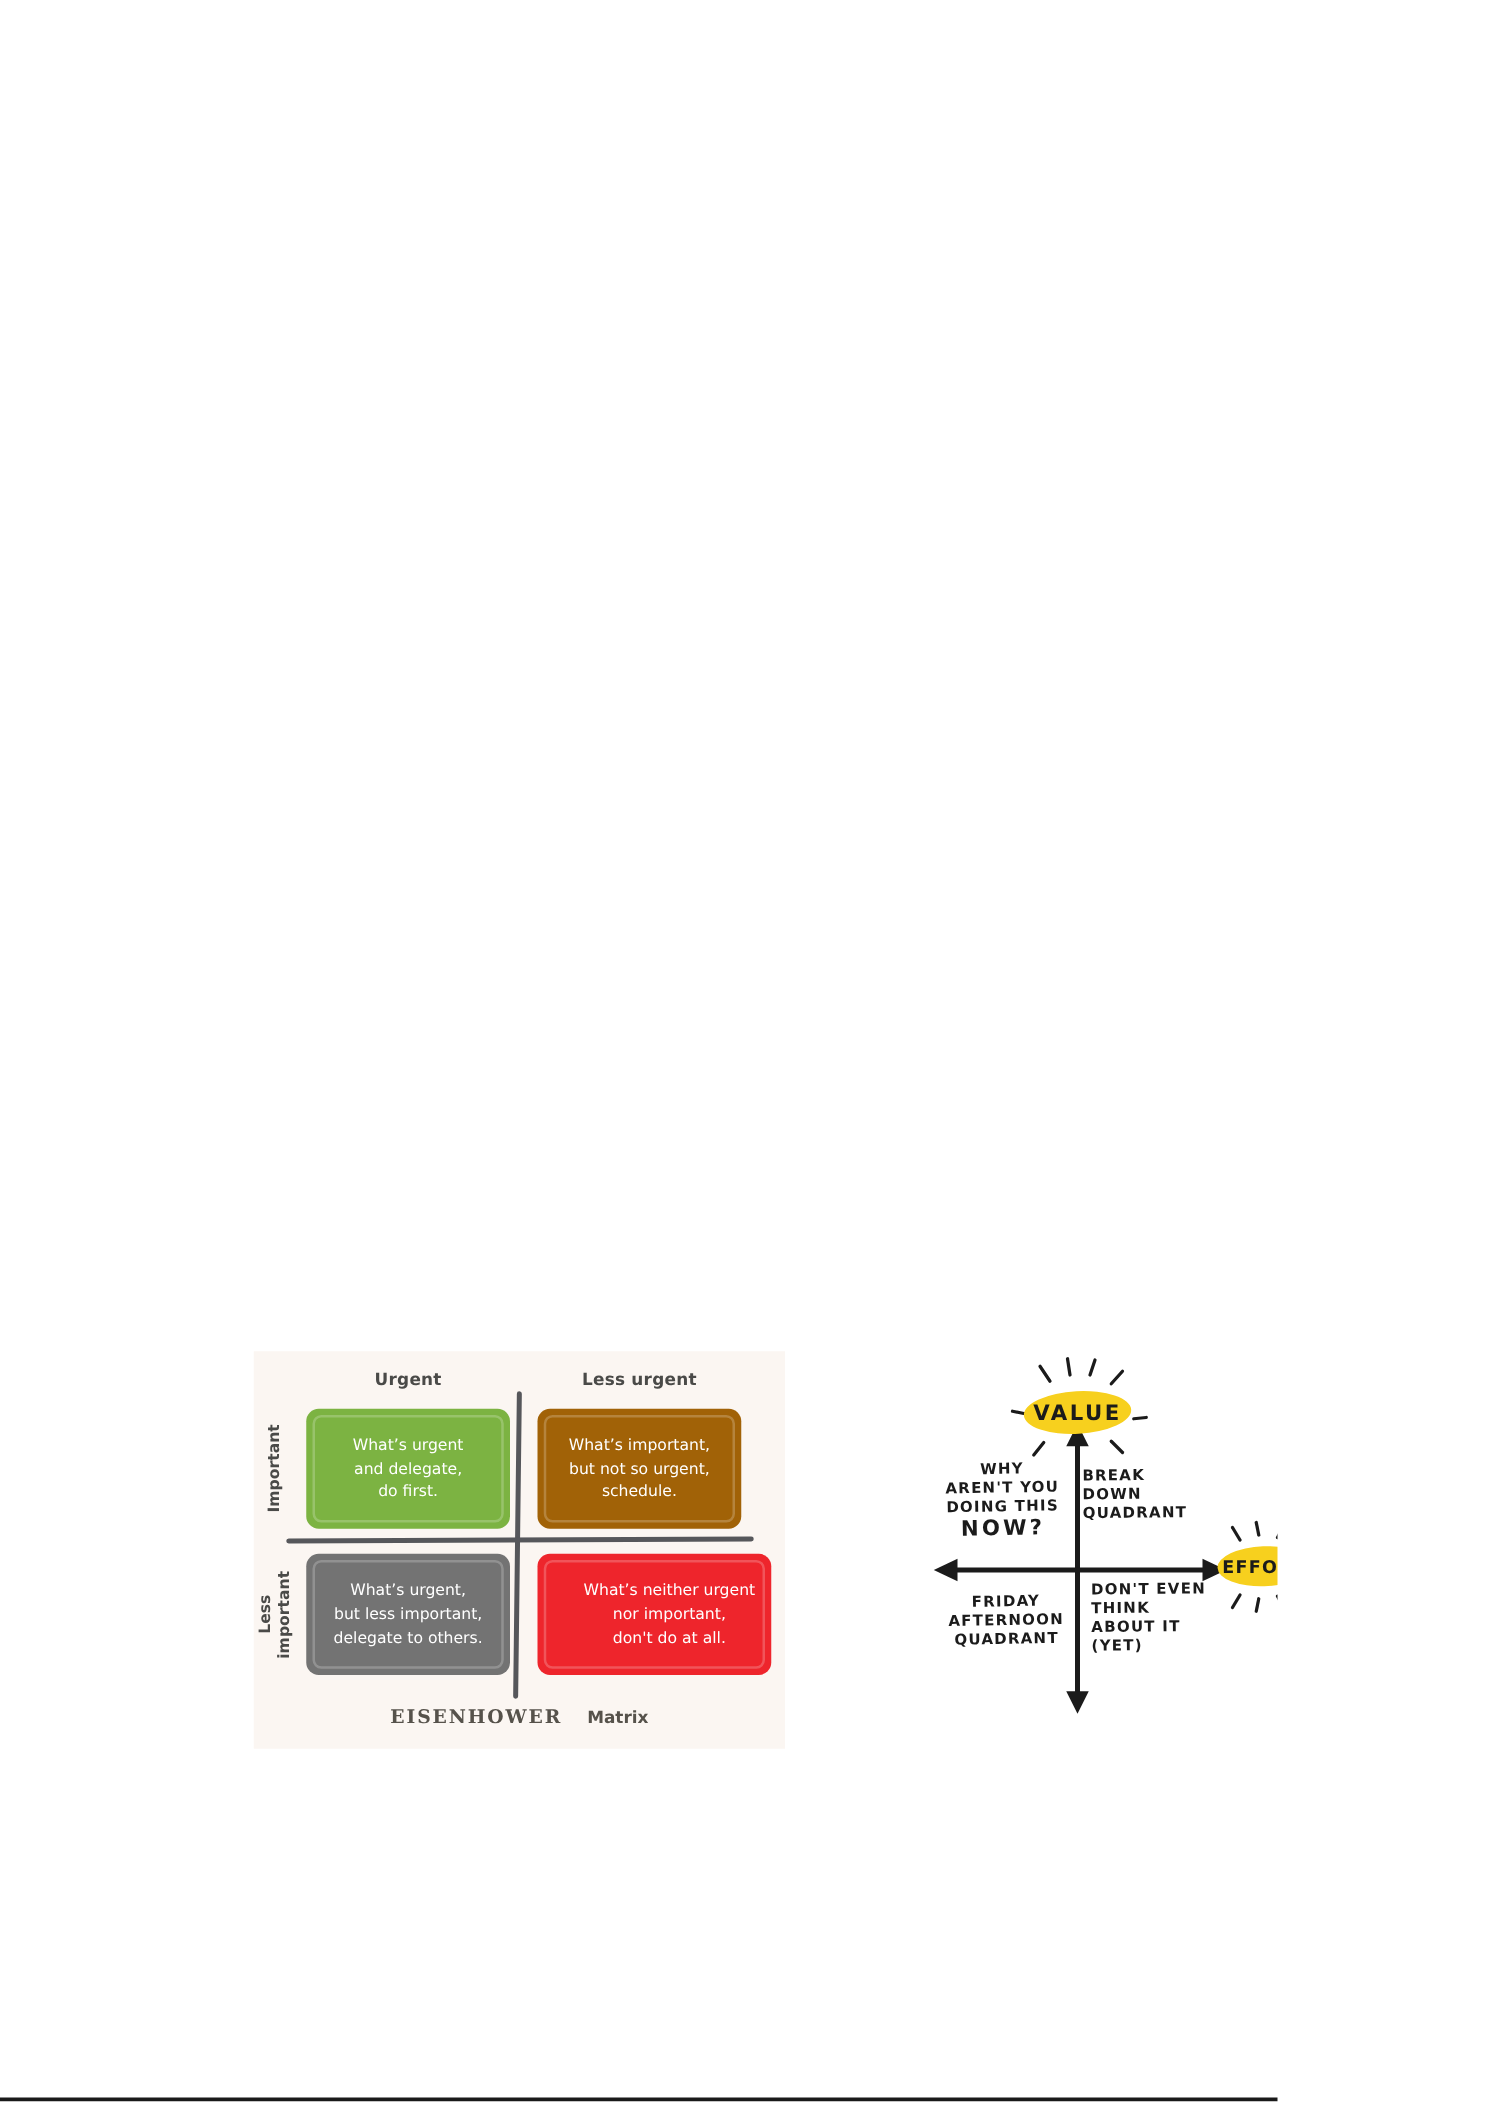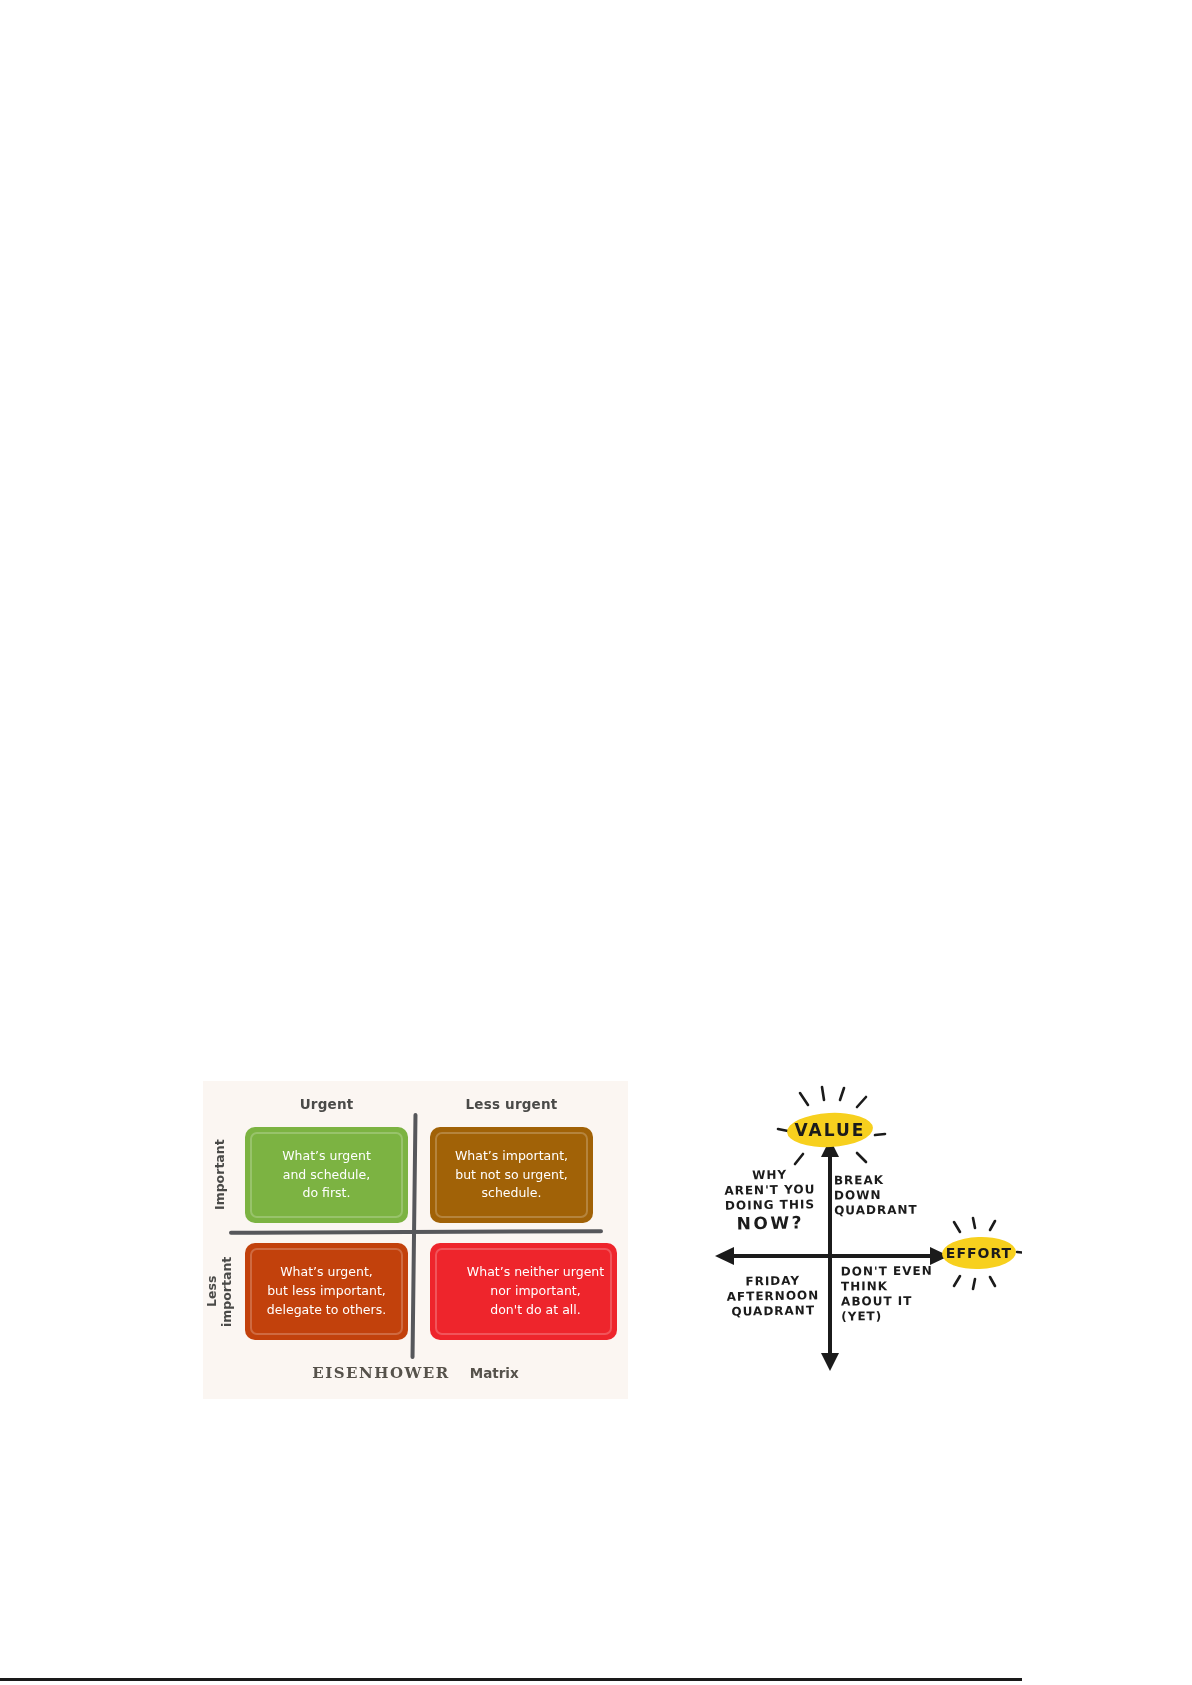--- a/index.html
+++ b/index.html
@@ -30,21 +30,21 @@
   .em-box.q1{left:42px;top:46px;width:163px;height:96px;}
   .em-box.q2{left:227px;top:46px;width:163px;height:96px;}
   .em-box.q3{left:42px;top:162px;width:163px;height:97px;}
   .em-box.q4{left:227px;top:162px;width:163px;height:97px;}
   .em-line{display:block;}
   .em-caption{position:absolute;left:0;right:0;top:282px;text-align:center;color:var(--cap,#56524b);}
   .em-caption .bold{font-family:"DejaVu Serif",serif;font-weight:700;font-size:15px;letter-spacing:1.5px;}
   .em-caption .rest{font-family:"DejaVu Sans",sans-serif;font-weight:700;font-size:13.5px;margin-left:20px;}
 
   
-  .ve-wrap{position:absolute;left:648px;top:1035px;width:380px;height:345px;color:var(--ink,#1b1b1b);}
+  .ve-wrap{position:absolute;left:680px;top:1035px;width:380px;height:345px;color:var(--ink,#1b1b1b);}
   .ve-svg{position:absolute;left:0;top:0;width:380px;height:345px;}
   .ve-svg line{stroke:var(--ink,#1b1b1b);}
   .ve-svg .axis{stroke-width:4;stroke-linecap:round;}
   .ve-svg .ray{stroke-width:2.6;stroke-linecap:round;}
   .ve-svg polygon{fill:var(--ink,#1b1b1b);}
   .ve-svg ellipse{fill:var(--hl,#f7d01e);}
   .ve-svg text{fill:var(--ink,#1b1b1b);font-family:"DejaVu Sans",sans-serif;font-weight:700;}
   .ve-note{position:absolute;font-weight:700;font-size:12px;letter-spacing:1px;line-height:15px;}
   .ve-note .big{font-size:17px;letter-spacing:2.5px;line-height:20px;}
   .ve-tl{left:62px;top:133px;width:120px;text-align:center;transform:rotate(-1deg);}
@@ -66,31 +66,31 @@
     <div class="em-col-header c2">Less urgent</div>
 
     <div class="em-row-label r1">Important</div>
     <div class="em-row-label r2">Less important</div>
 
     <div class="em-vline"></div>
     <div class="em-hline"></div>
 
     <div class="em-box q1" style="background: rgb(124, 179, 66);">
       <span class="em-line">What’s urgent</span>
-      <span class="em-line">and schedule,</span>
+      <span class="em-line">and delegate,</span>
       <span class="em-line">do first.</span>
     </div>
 
     <div class="em-box q2" style="background: #a16207;">
       <span class="em-line">What’s important,</span>
       <span class="em-line">but not so urgent,</span>
       <span class="em-line">schedule.</span>
     </div>
 
-    <div class="em-box q3" style="background: #c2410c;">
+    <div class="em-box q3" style="background: #737373;">
       <span class="em-line">What’s urgent,</span>
       <span class="em-line">but less important,</span>
       <span class="em-line">delegate to others.</span>
     </div>
 
     <div class="em-box q4" style="background: rgb(238, 37, 44); padding-left: 24px;">
       <span class="em-line">What’s neither urgent</span>
       <span class="em-line">nor important,</span>
       <span class="em-line">don't do at all.</span>
     </div>

